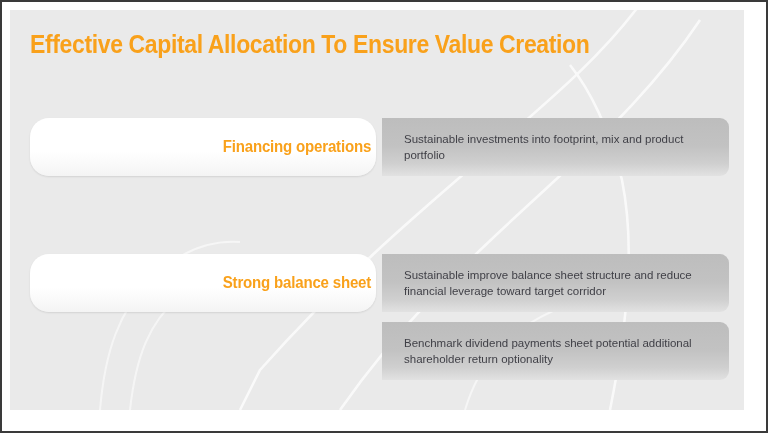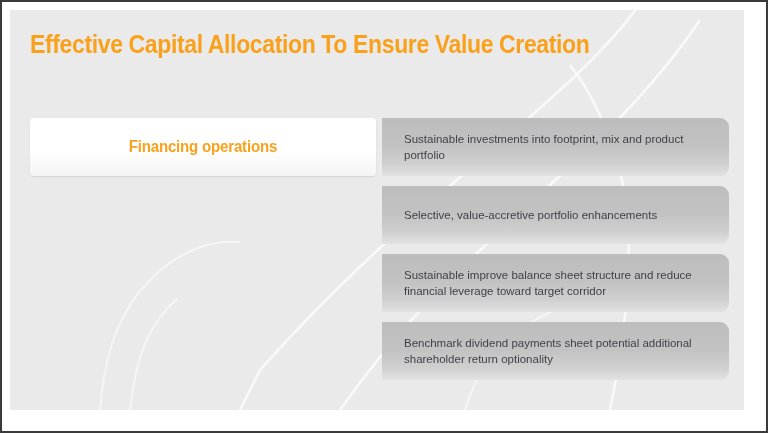--- a/index.html
+++ b/index.html
@@ -71,25 +71,25 @@
   }
 
   
   .row-label-card {
     position: absolute;
     left: 20px;
     top: 4px;
     width: 346px;
     height: 58px;
     background: linear-gradient(to bottom, #ffffff 0%, #ffffff 58%, #f4f4f4 100%);
-    border-radius: 4px;
+    border-radius: 19px;
     box-shadow: 0 1px 2px rgba(0,0,0,0.10);
     display: flex;
     align-items: center;
-    justify-content: center;
+    justify-content: flex-end;
   }
 
   .row-label-text {
     font-size: 16px;
     font-weight: bold;
     color: #f9a11b;
     letter-spacing: -0.2px;
     transform: scaleX(0.94);
     text-align: center;
     font-family: "Liberation Sans", sans-serif;
@@ -146,26 +146,26 @@
       <div class="row">
         <div class="row-label-card">
           <span class="row-label-text">Financing operations</span>
         </div>
         <div class="row-desc-panel">
           <span class="row-desc-text">Sustainable investments into footprint, mix and product portfolio</span>
         </div>
       </div>
 
       <div class="row">
-        <div class="row-desc-panel">
-          <span class="row-desc-text">Selective, value-accretive portfolio enhancements</span>
-        </div>
       </div>
 
       <div class="row">
+        <div class="row-label-card">
+          <span class="row-label-text">Strong balance sheet</span>
+        </div>
         <div class="row-desc-panel">
           <span class="row-desc-text">Sustainable improve balance sheet structure and reduce financial leverage toward target corridor</span>
         </div>
       </div>
 
       <div class="row">
         <div class="row-desc-panel">
           <span class="row-desc-text">Benchmark dividend payments sheet potential additional shareholder return optionality</span>
         </div>
       </div>

